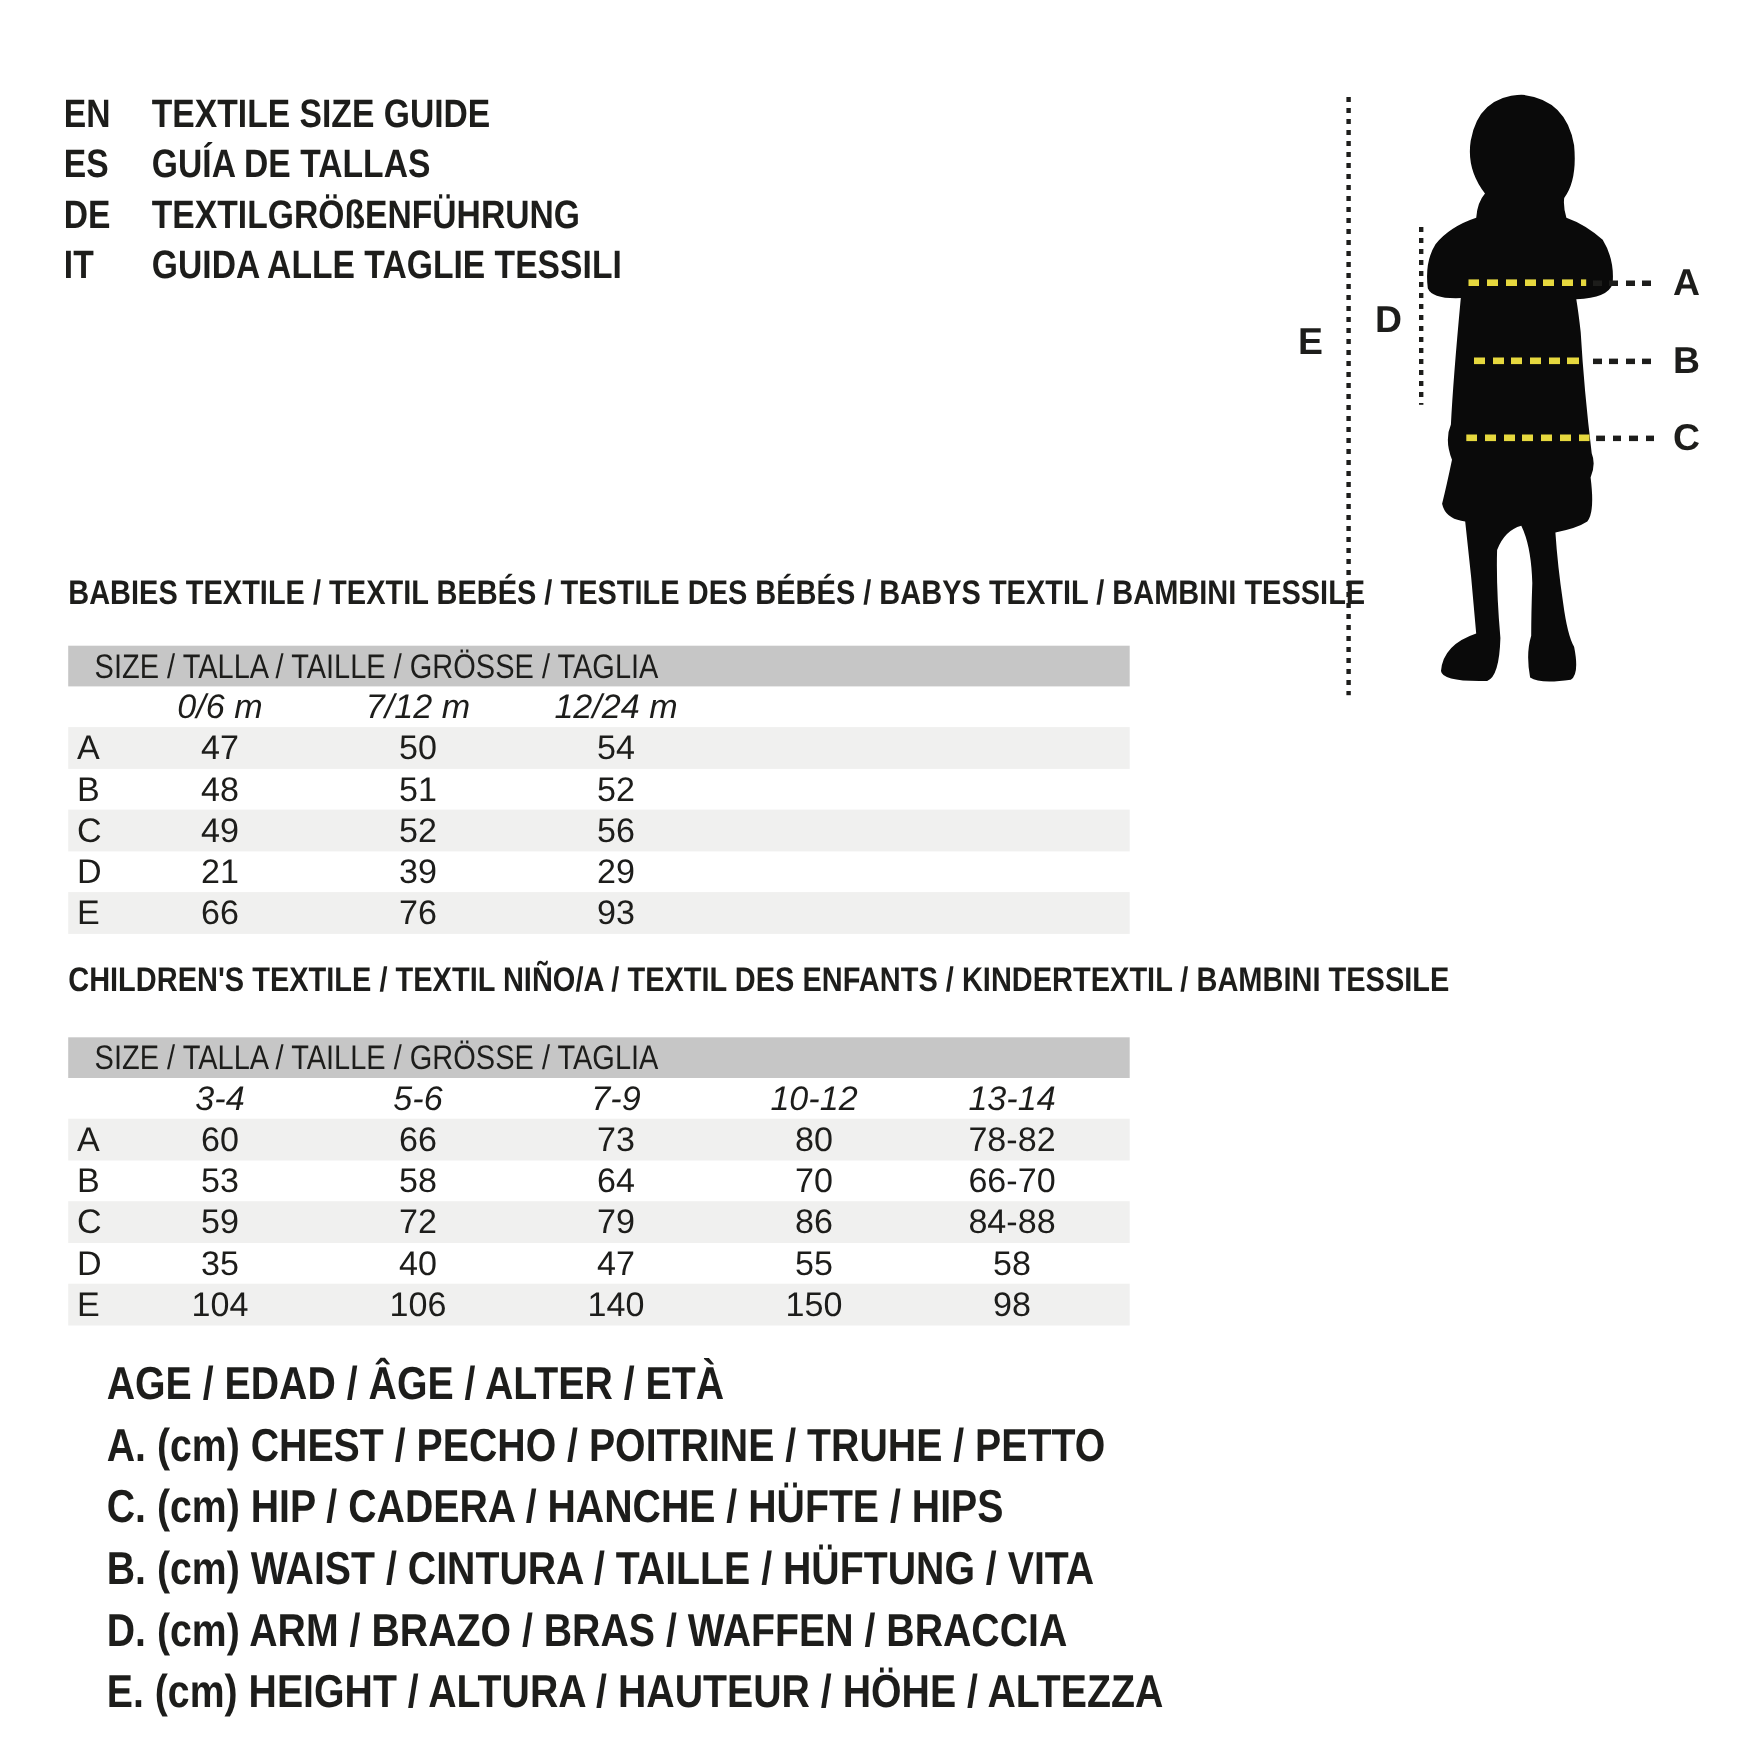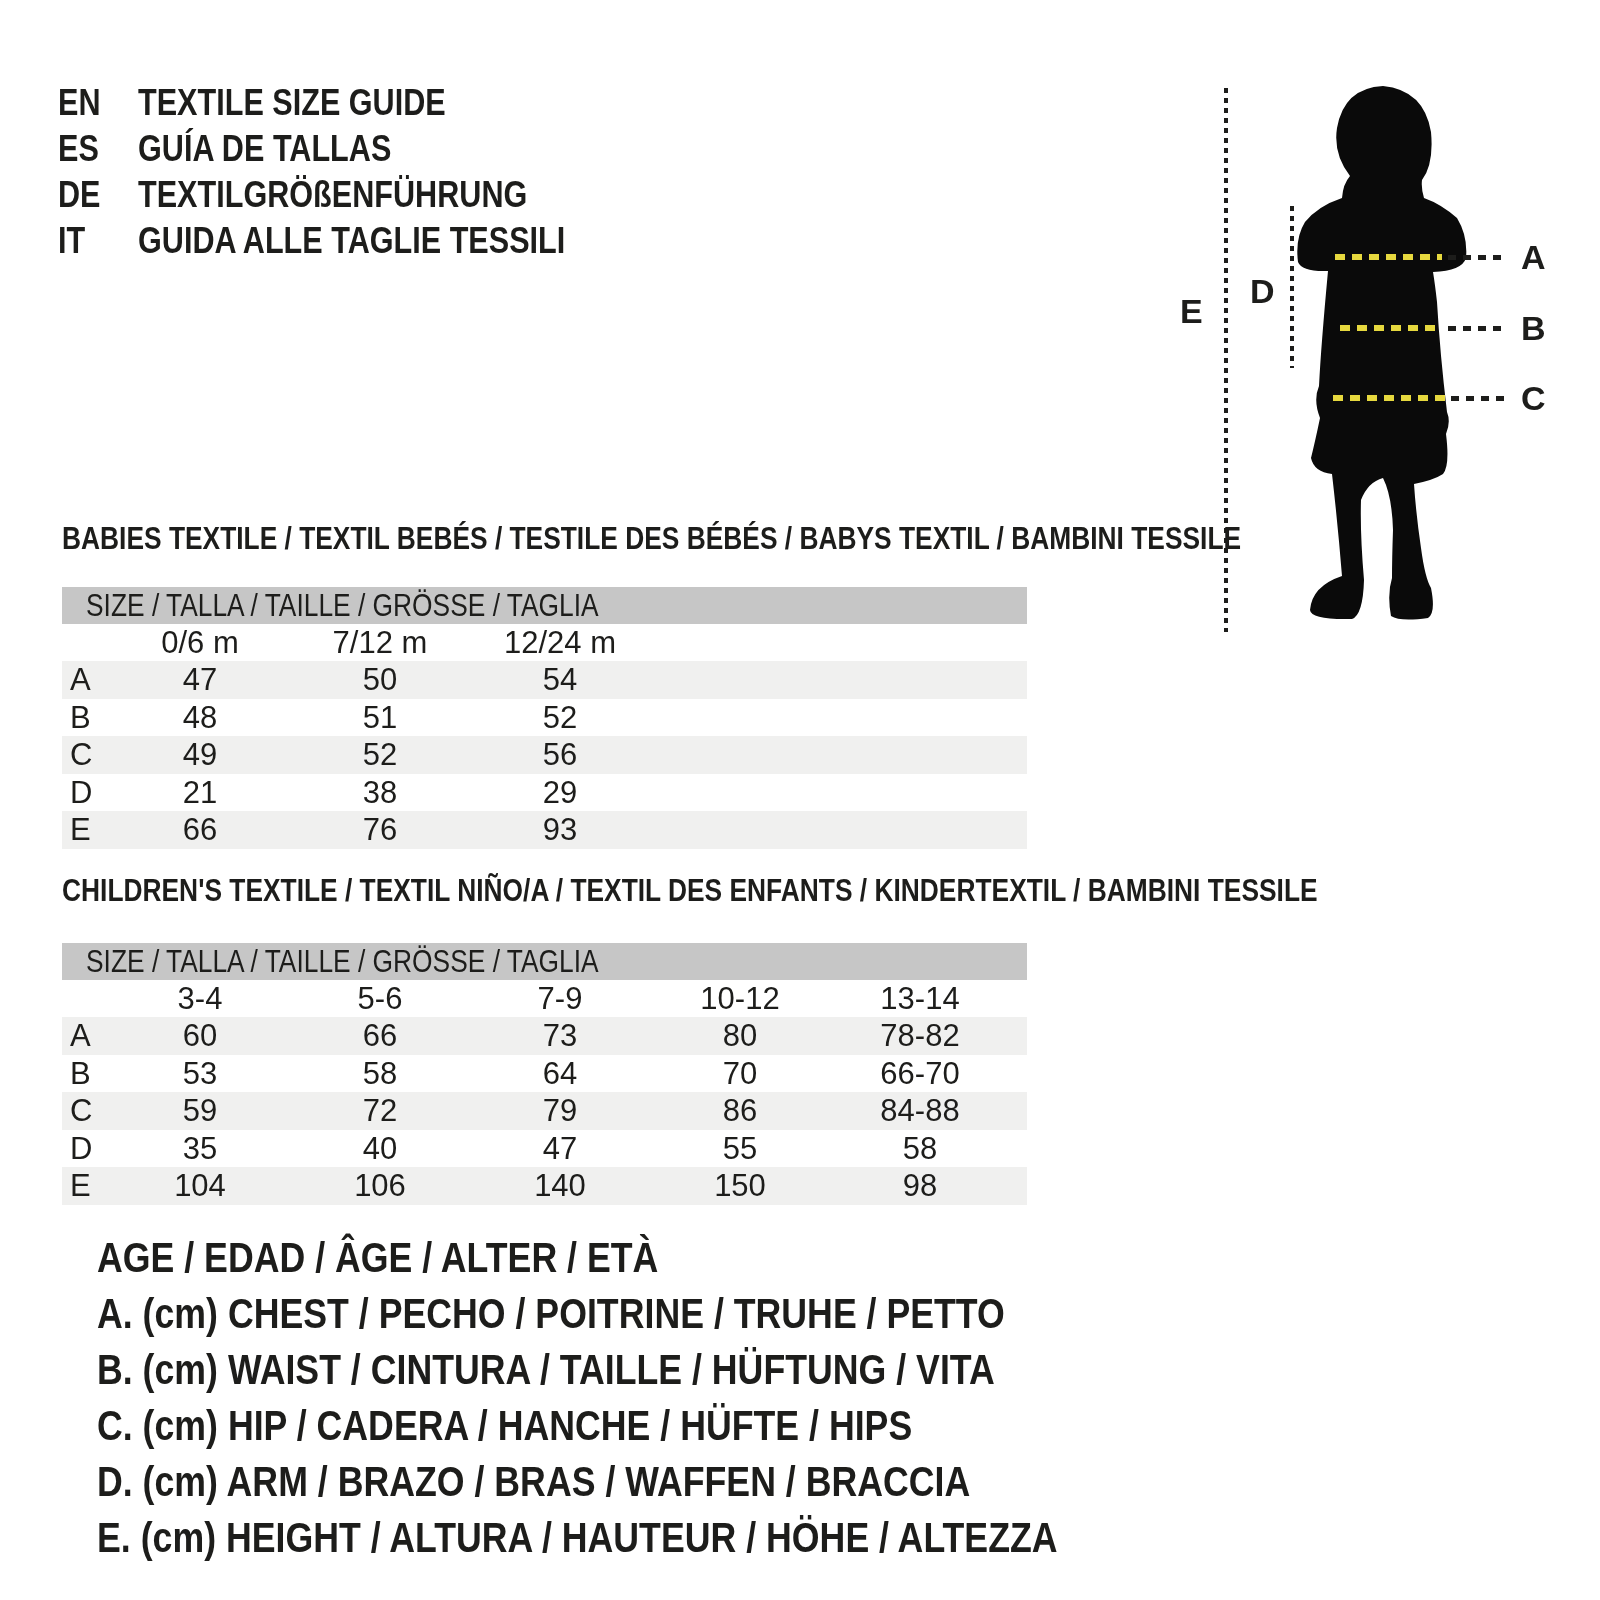--- a/index.html
+++ b/index.html
@@ -19,21 +19,21 @@
   .section-heading { position:absolute; left:62px; font-size:31px; font-weight:700; line-height:38px; }
   #babies-heading { top:520px; }
   #children-heading { top:872px; }
 
   
   .size-table { position:absolute; left:62px; width:965px; font-size:31px; font-weight:400; }
   #babies-table { top:587px; }
   #children-table { top:943px; }
   .size-bar { height:37px; line-height:37px; background:#c6c6c6; padding-left:24px; }
   .trow { display:flex; height:37.5px; line-height:37.5px; }
-  .trow.hdr { height:37px; line-height:37px; }
+  .trow.hdr { height:37px; line-height:37px;font-style:italic; }
   .trow .lbl { flex:0 0 48px; padding-left:8px; }
   .trow .cell { flex:0 0 180px; text-align:center; }
   .stripe { background:#f0f0ef; }
 
   
   .legend { position:absolute; left:62px; top:1230px; font-size:42px; font-weight:700; line-height:56px;margin-left:35px; }
 
   
   .vdots { position:absolute; width:4px;
     background:repeating-linear-gradient(to bottom,#1d1d1b 0 5px, transparent 5px 10px); }
@@ -127,21 +127,21 @@
   </div>
   <div class="trow stripe">
     <span class="lbl">C</span>
     <span class="cell">49</span>
     <span class="cell">52</span>
     <span class="cell">56</span>
   </div>
   <div class="trow">
     <span class="lbl">D</span>
     <span class="cell">21</span>
-    <span class="cell">38</span>
+    <span class="cell">39</span>
     <span class="cell">29</span>
   </div>
   <div class="trow stripe">
     <span class="lbl">E</span>
     <span class="cell">66</span>
     <span class="cell">76</span>
     <span class="cell">93</span>
   </div>
 </div>
 
@@ -199,17 +199,17 @@
     <span class="cell">106</span>
     <span class="cell">140</span>
     <span class="cell">150</span>
     <span class="cell">98</span>
   </div>
 </div>
 
 <div class="legend">
   <div><span class="cond">AGE / EDAD / ÂGE / ALTER / ETÀ</span></div>
   <div><span class="cond">A. (cm) CHEST / PECHO / POITRINE / TRUHE / PETTO</span></div>
+  <div><span class="cond">C. (cm) HIP / CADERA / HANCHE / HÜFTE / HIPS</span></div>
   <div><span class="cond">B. (cm) WAIST / CINTURA / TAILLE / HÜFTUNG / VITA</span></div>
-  <div><span class="cond">C. (cm) HIP / CADERA / HANCHE / HÜFTE / HIPS</span></div>
   <div><span class="cond">D. (cm) ARM / BRAZO / BRAS / WAFFEN / BRACCIA</span></div>
   <div><span class="cond">E. (cm) HEIGHT / ALTURA / HAUTEUR / HÖHE / ALTEZZA</span></div>
 </div>
 
 </body></html>

